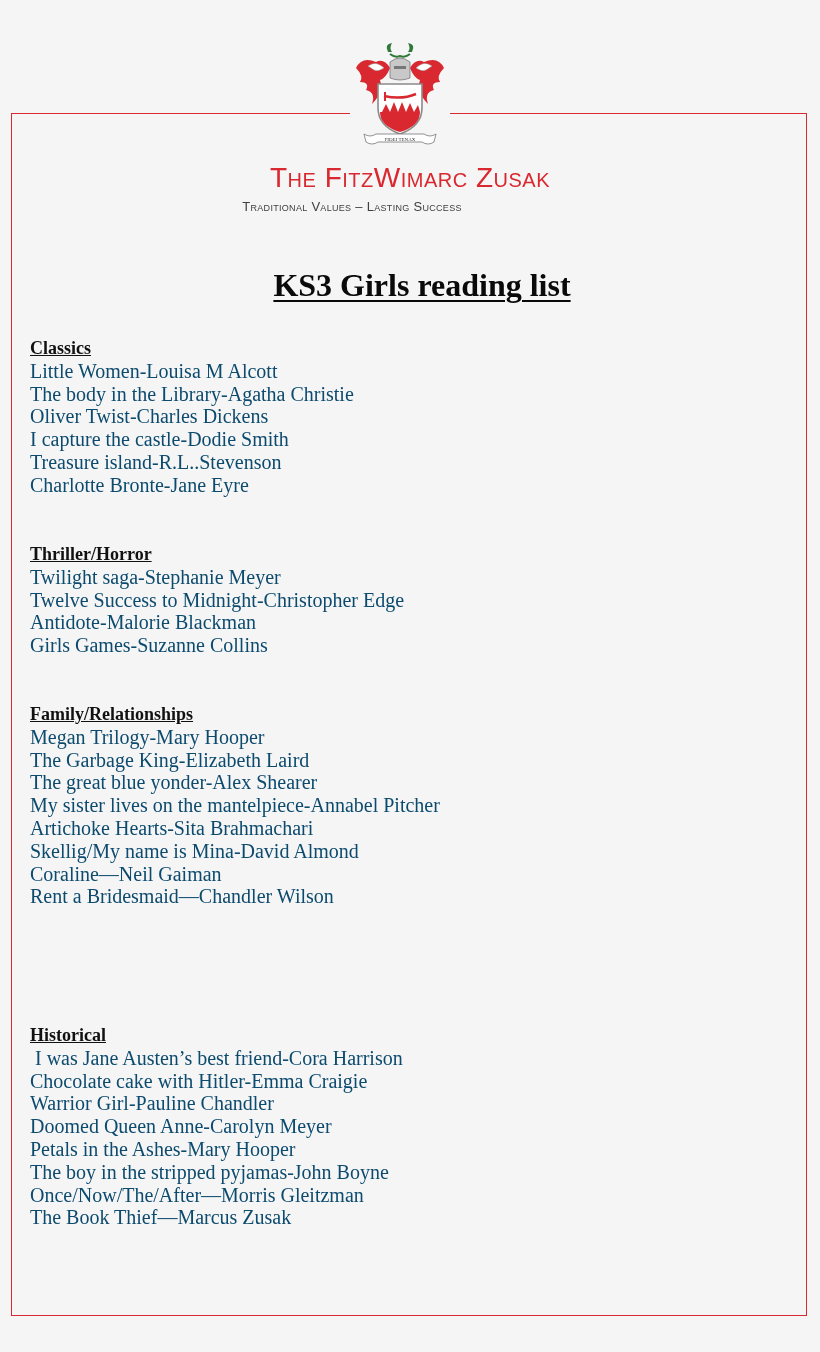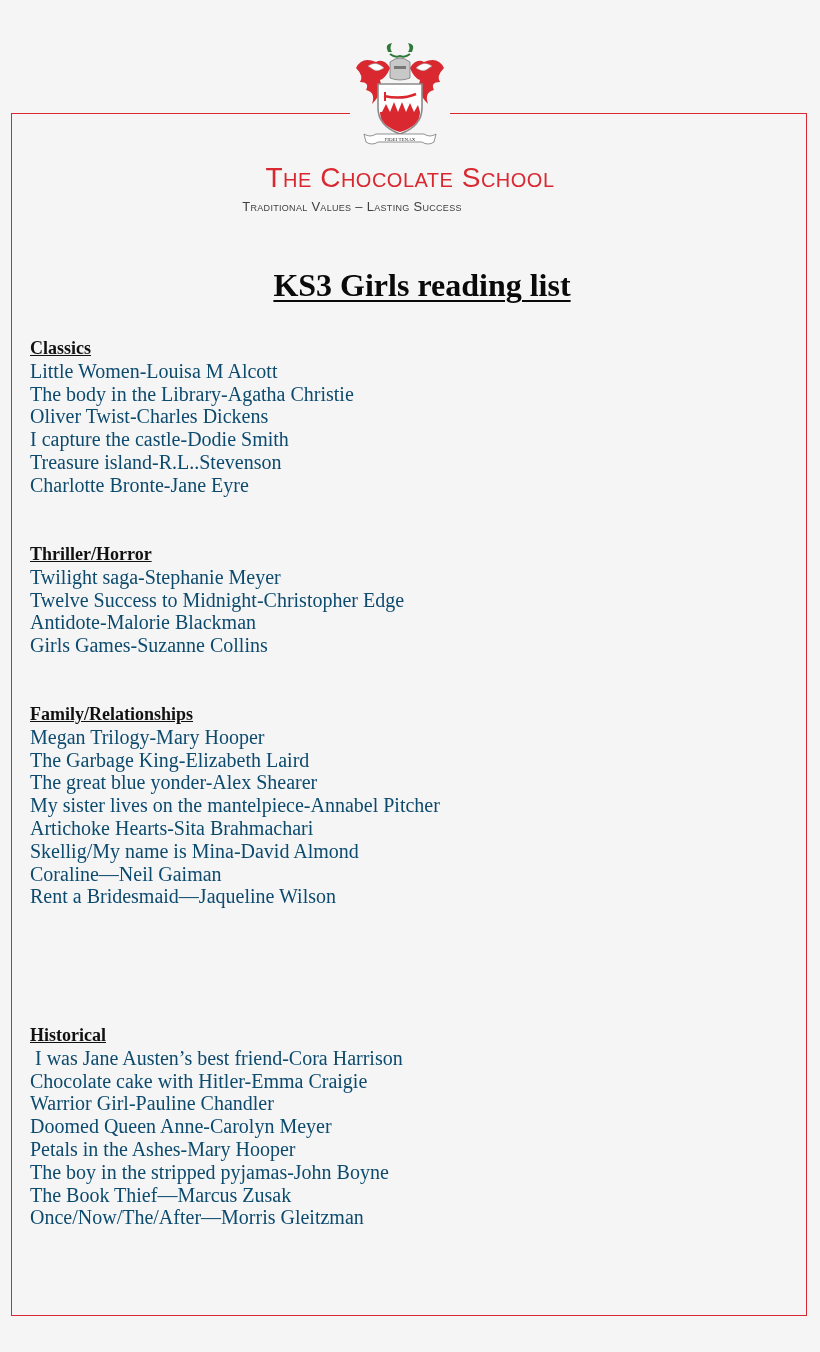--- a/index.html
+++ b/index.html
@@ -128,21 +128,21 @@
     <path d="M34 54 Q52 58 66 52" stroke="#d9282f" stroke-width="2.5" fill="none"></path>
     <rect x="34" y="50" width="2" height="9" fill="#d9282f"></rect>
 
     <path d="M32 70 L36 62 L40 70 L44 60 L48 70 L52 60 L56 70 L60 61 L64 70 L68 63 L70 70 Q70 84 50 90 Q30 84 30 70 Z" fill="#d9282f"></path>
 
     <path d="M14 92 Q20 96 26 92 L74 92 Q80 96 86 92 L84 100 Q78 104 72 100 L28 100 Q22 104 16 100 Z" fill="#ffffff" stroke="#777" stroke-width="0.8"></path>
     <text x="50" y="98.5" text-anchor="middle" font-family="Liberation Serif, serif" font-size="5" fill="#333">FIDEI TENAX</text>
   </svg>
 </div>
 
-<div class="school-name">The Chocolate School</div>
+<div class="school-name">The FitzWimarc Zusak</div>
 <div class="tagline">Traditional Values – Lasting Success</div>
 
 <h1 class="doc-title" style="margin:12px;">
   <span>KS3 Girls reading list</span>
 </h1>
 
 <div class="section" style="top:337px;">
   <h2 class="section-heading">Classics</h2>
   <ul class="book-list">
     <li>Little Women-Louisa M Alcott</li>
@@ -167,29 +167,29 @@
 <div class="section" style="top:703px;">
   <h2 class="section-heading">Family/Relationships</h2>
   <ul class="book-list">
     <li>Megan Trilogy-Mary Hooper</li>
     <li>The Garbage King-Elizabeth Laird</li>
     <li>The great blue yonder-Alex Shearer</li>
     <li>My sister lives on the mantelpiece-Annabel Pitcher</li>
     <li>Artichoke Hearts-Sita Brahmachari</li>
     <li>Skellig/My name is Mina-David Almond</li>
     <li>Coraline—Neil Gaiman</li>
-    <li>Rent a Bridesmaid—Jaqueline Wilson</li>
+    <li>Rent a Bridesmaid—Chandler Wilson</li>
   </ul>
 </div>
 
 <div class="section" style="top:977px;margin-top:47px;">
   <h2 class="section-heading">Historical</h2>
   <ul class="book-list">
     <li> I was Jane Austen’s best friend-Cora Harrison</li>
     <li>Chocolate cake with Hitler-Emma Craigie</li>
     <li>Warrior Girl-Pauline Chandler</li>
     <li>Doomed Queen Anne-Carolyn Meyer</li>
     <li>Petals in the Ashes-Mary Hooper</li>
     <li>The boy in the stripped pyjamas-John Boyne</li>
+    <li>Once/Now/The/After—Morris Gleitzman</li>
     <li>The Book Thief—Marcus Zusak</li>
-    <li>Once/Now/The/After—Morris Gleitzman</li>
   </ul>
 </div>
 
 </body></html>

